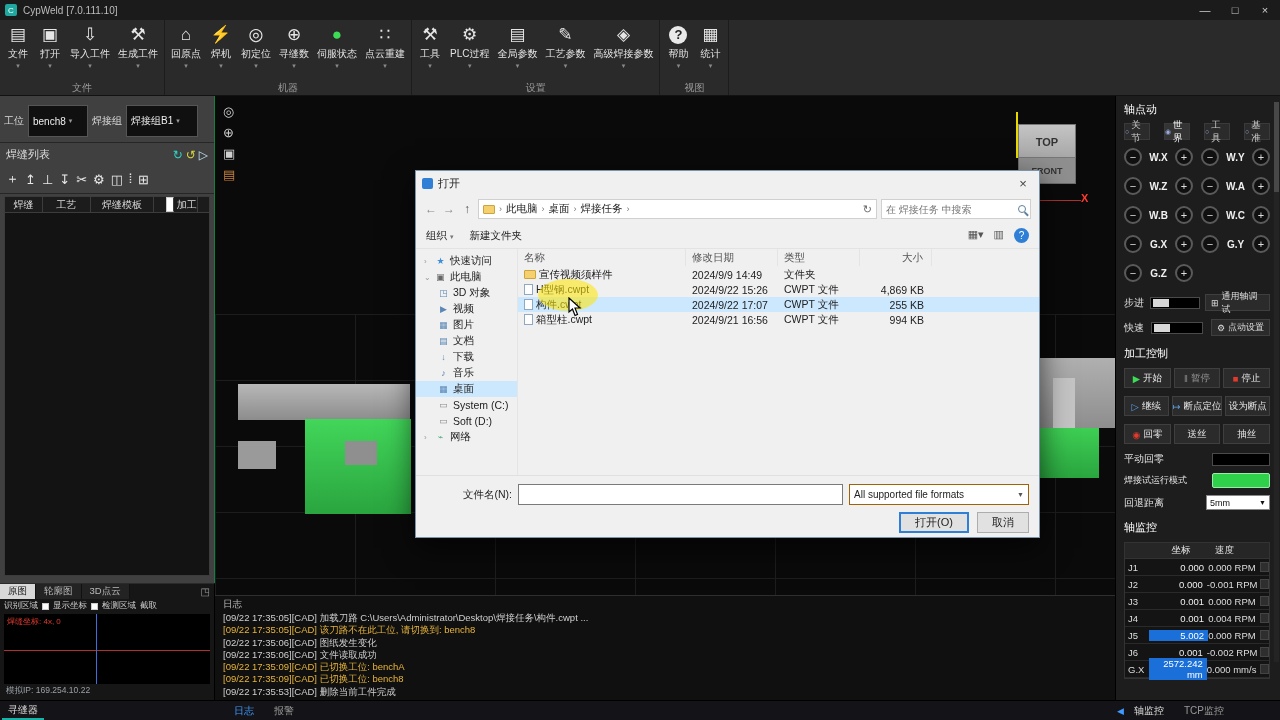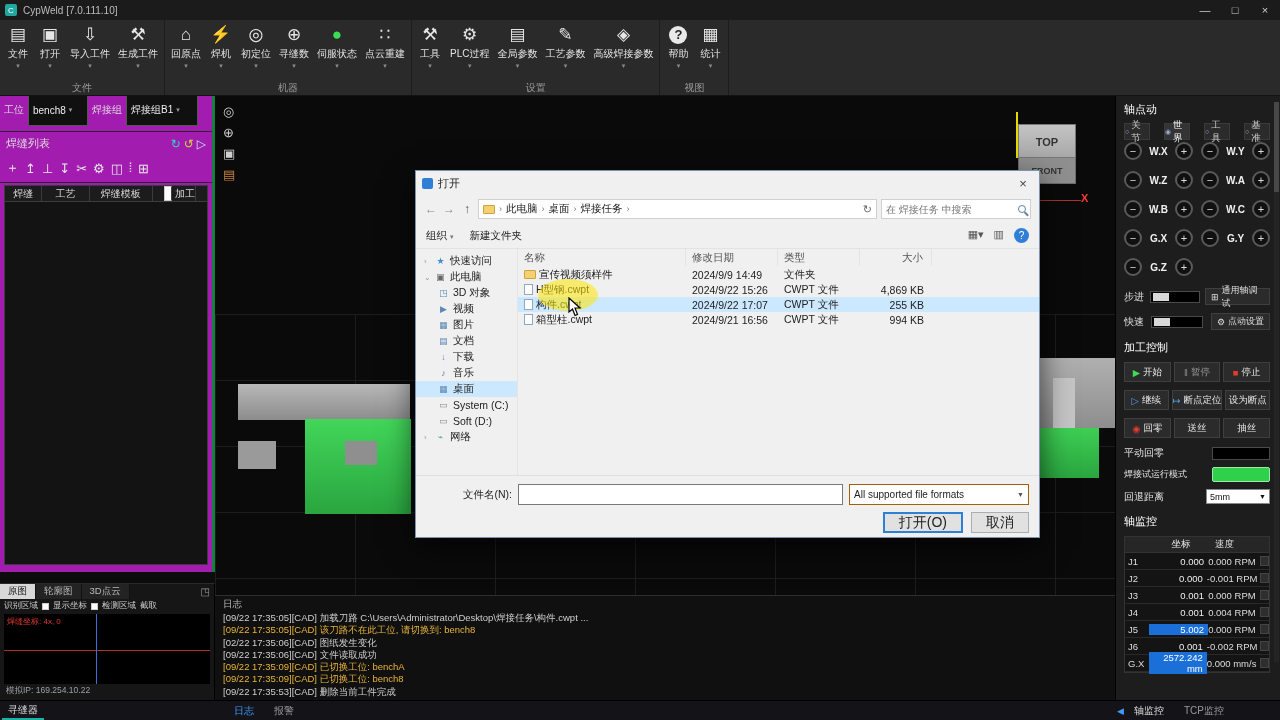--- a/index.html
+++ b/index.html
@@ -17,21 +17,21 @@
 .ritems{display:flex;flex:1;align-items:flex-start;padding-top:4px}
 .ritem{display:flex;flex-direction:column;align-items:center;padding:0 4px;min-width:32px;cursor:default}
 .ricon{height:22px;font-size:17px;line-height:22px;color:#e6e6e6}
 .ricon.green{color:#3ddc55}
 .ricon.round{background:#e9e9e9;color:#222;width:18px;height:18px;border-radius:50%;font-size:13px;font-weight:bold;text-align:center;line-height:18px;margin:2px 0}
 .rlabel{font-size:10px;color:#e3e3e3;white-space:nowrap;margin-top:1px}
 .rcaret{font-size:7px;color:#8a8a8a;line-height:9px}
 .rgrouplabel{text-align:center;font-size:10px;color:#9a9a9a;height:14px;line-height:14px}
 
 
-#seam-panel{position:absolute;left:0;top:85px;width:215px;height:487px;background:#a21caf;border-right:3px solid #15803d;color:#ddd}
+#seam-panel{position:absolute;left:0;top:96px;width:215px;height:487px;background:#404040;border-right:1px solid #15803d;color:#ddd}
 .sp-row1{display:flex;align-items:center;gap:4px;padding:9px 4px 5px 4px;font-size:10px}
 .combo{background:#101010;border:1px solid #555;height:32px;display:flex;align-items:center;justify-content:flex-start;padding:0 4px;font-size:10px;color:#eee}
 .combo .cv{white-space:nowrap;overflow:hidden}
 .ccaret{font-size:7px;color:#999;margin-left:3px}
 .sp-row2{display:flex;align-items:center;padding:4px 6px;font-size:11px;border-top:1px solid #262626}
 .sp-row2 .ticons{margin-left:auto;display:flex;gap:3px;font-size:12px}
 .sp-row3{display:flex;align-items:center;gap:6px;padding:4px 6px 5px 6px;font-size:13px;color:#e8e8e8;border-bottom:1px solid #262626}
 .seam-table{margin:2px 4px;border:1px solid #3c3c3c;height:380px;display:flex;flex-direction:column}
 .sth{display:flex;background:#1c1c1c;border-bottom:1px solid #3c3c3c;font-size:10px;height:16px;align-items:center}
 .sth span{border-right:1px solid #3c3c3c;height:100%;display:flex;align-items:center;justify-content:center;gap:3px}
@@ -88,27 +88,27 @@
 .folder-ic{width:12px;height:9px;background:#f6d06f;border:1px solid #caa53f;border-radius:1px;flex:none}
 .file-ic{width:9px;height:11px;background:#fff;border:1px solid #8fa8c5;flex:none}
 .blob{position:absolute;left:20px;top:30px;width:60px;height:32px;background:rgba(255,230,0,.55);border-radius:50%}
 .cursor{position:absolute;left:50px;top:48px}
 .dfoot{height:62px;border-top:1px solid #e0e0e0;padding:8px 10px 0 10px}
 .fnrow{display:flex;align-items:center;gap:6px}
 .fnrow label{width:86px;text-align:right;font-size:10.5px}
 .fninput{flex:1;height:21px;border:1px solid #7a7a7a;background:#fff;font-size:11px;padding:0 4px;outline:none;font-family:"Liberation Sans",sans-serif}
 .fmtcombo{width:180px;height:21px;border:1px solid #a16207;background:#fff;display:flex;align-items:center;justify-content:space-between;padding:0 4px;font-size:10px}
 .btnrow{display:flex;justify-content:flex-end;gap:8px;margin-top:7px}
-.dbtn{height:21px;padding:0 14px;background:#e1e1e1;border:1px solid #adadad;font-size:14px;display:flex;align-items:center}
+.dbtn{height:21px;padding:0 14px;background:#e1e1e1;border:1px solid #adadad;font-size:11px;display:flex;align-items:center}
 .dbtn.primary{border:2px solid #2f7fd6}
 
 
 #right-panel{position:absolute;left:1115px;top:96px;width:165px;height:604px;background:#1d1d1d;border-left:1px solid #000;color:#e0e0e0;font-size:10px;padding:6px 10px 0 8px}
 .rp-title{font-size:11px;color:#fff;margin-bottom:6px}
-.rp-tabs{display:flex;gap:14px;margin-bottom:2px}
+.rp-tabs{display:flex;gap:14px;margin-bottom:8px}
 .rp-tab{flex:1;height:17px;background:#2b2b2b;border:1px solid #3a3a3a;display:flex;align-items:center;justify-content:center;gap:2px;font-size:9.5px;color:#ccc}
 .rp-tab.active{background:#343434;color:#fff}
 .radio{font-size:7px;color:#9ad}
 .joggrid{display:grid;grid-template-columns:1fr 1fr;column-gap:8px;row-gap:11px;margin-bottom:12px}
 .jogcell{display:flex;align-items:center;justify-content:space-between}
 .jbtn{width:18px;height:18px;border-radius:50%;background:#101010;border:2px solid #5a5a5a;color:#ddd;font-size:11px;line-height:14px;text-align:center}
 .jaxis{font-size:10px;font-weight:bold;color:#f0f0f0}
 .sliderrow{display:flex;align-items:center;gap:5px;margin-bottom:8px}
 .sliderrow .lbl{width:22px}
 .slider{width:52px;height:12px;background:#000;border:1px solid #4a4a4a;position:relative}

